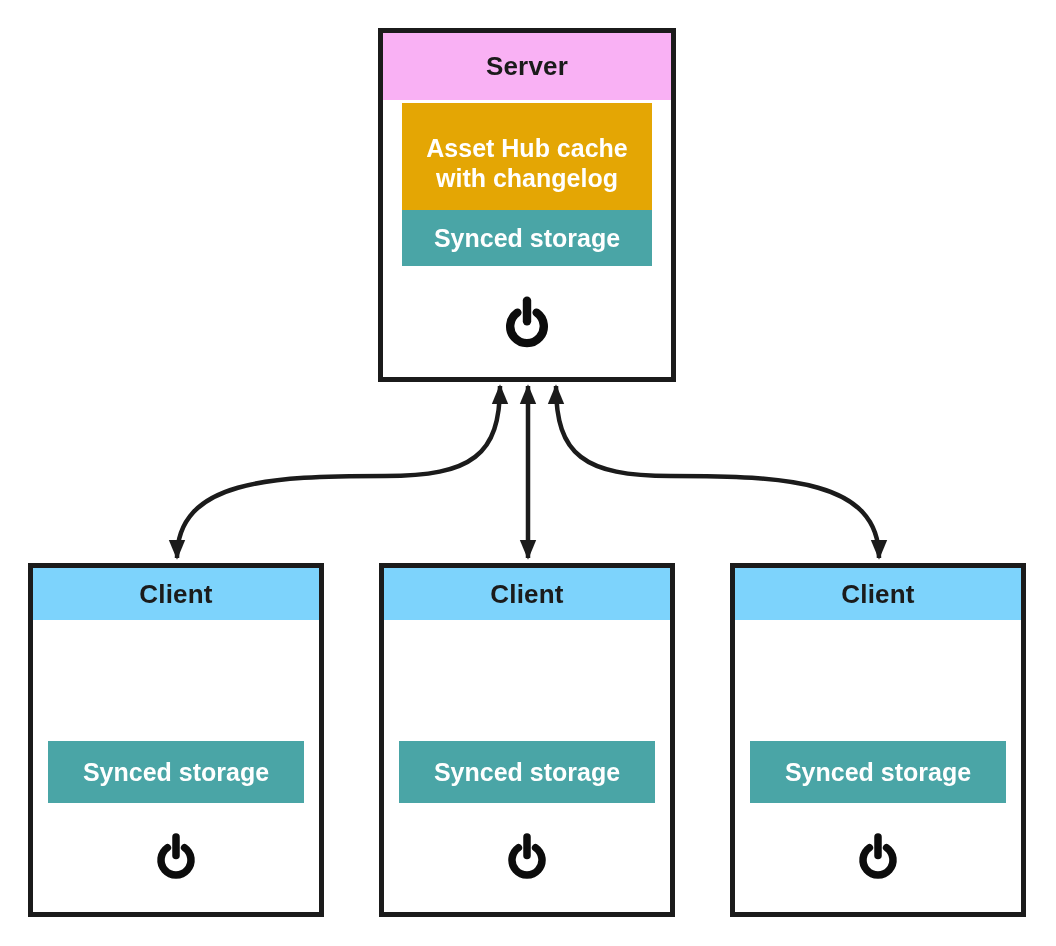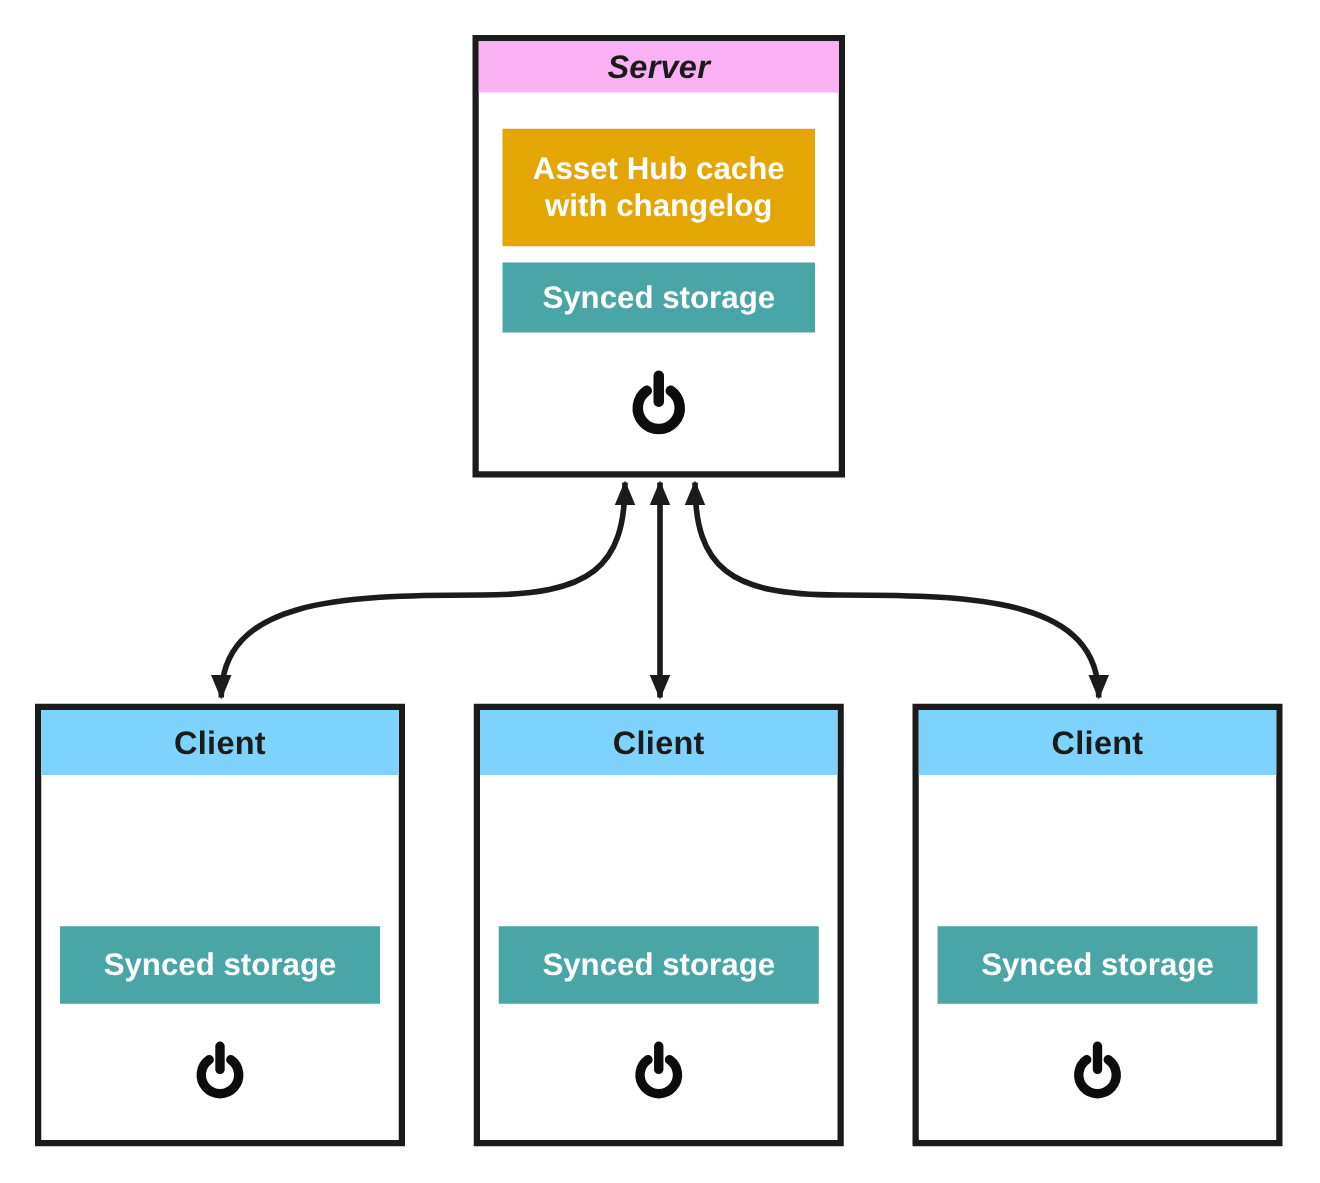--- a/index.html
+++ b/index.html
@@ -33,34 +33,34 @@
     position: absolute;
     left: 0; right: 0; top: 0;
     display: flex;
     align-items: center;
     justify-content: center;
     font-weight: bold;
     font-size: 26px;
     color: #1b1b1b;
     letter-spacing: 0.2px;
   }
-  .server .node-header { height: 41px; background: #f9b1f4; font-style: italic; }
+  .server .node-header { height: 67px; background: #f9b1f4; }
   .client .node-header { height: 52px; background: #7dd3fc; }
   .chip {
     position: absolute;
     display: flex;
     align-items: center;
     justify-content: center;
     text-align: center;
     font-weight: bold;
     font-size: 25px;
     line-height: 1.22;
     color: #ffffff;
   }
-  .chip.orange { background: #e4a604; left: 19px; right: 19px; top: 70px; height: 88px; padding: 3px 8px; }
+  .chip.orange { background: #e4a604; left: 19px; right: 19px; top: 70px; height: 88px; padding: 16px 8px; }
   .server .chip.teal { background: #4aa5a6; left: 19px; right: 19px; top: 177px; height: 56px; }
   .client .chip.teal { background: #4aa5a6; left: 15px; right: 15px; top: 173px; height: 62px; }
   .power {
     position: absolute;
     left: 0; right: 0;
     display: flex;
     justify-content: center;
   }
   .server .power { top: 262px; }
   .client .power { top: 264px; }

